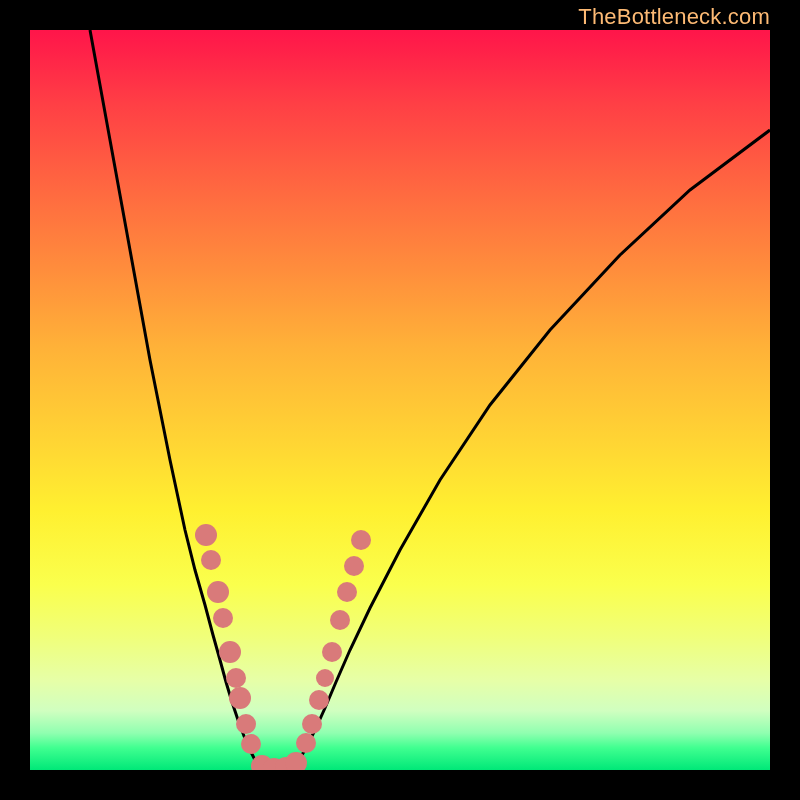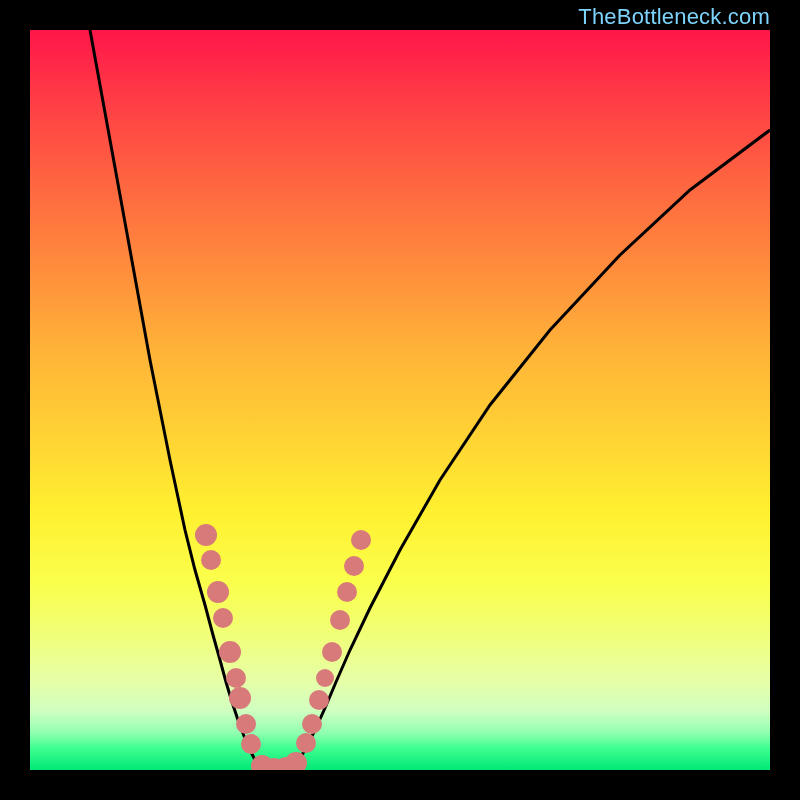--- a/index.html
+++ b/index.html
@@ -40,21 +40,21 @@
       #d0ffc0 92%,
       #90ffb0 95%,
       #40ff90 97%,
       #00e878 100%
     );
   }
   .attribution {
     position: absolute;
     top: 4px;
     right: 30px;
-    color: #7dd3fc;
+    color: #fdba74;
     font-size: 22px;
     font-weight: 500;
     letter-spacing: 0.2px;
   }
   svg.overlay {
     position: absolute;
     left: 0;
     top: 0;
     width: 740px;
     height: 740px;

